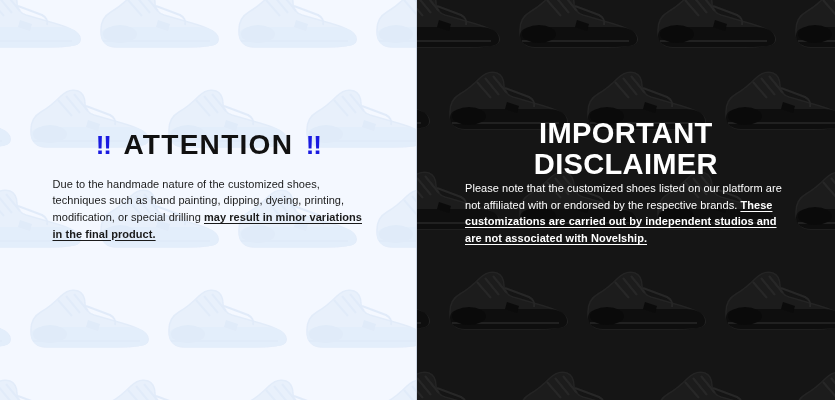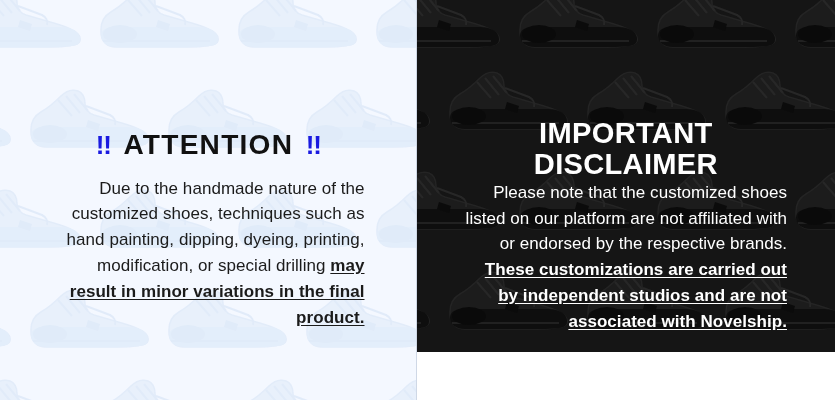--- a/index.html
+++ b/index.html
@@ -28,21 +28,21 @@
   }
   .panel-left .pattern {
     position:absolute; inset:0;
     opacity:1;
     pointer-events:none;
   }
 
   
   .panel-right {
     position:relative;
-    width:418px; height:352px;
+    width:418px; height:400px;
     background:#b91c1c;
     overflow:hidden;
     flex:0 0 418px;
   }
   .panel-right .pattern {
     position:absolute; inset:0;
     pointer-events:none;
   }
 
   
@@ -104,22 +104,22 @@
     font-size:30px;
     color:#ffffff;
     letter-spacing:0.3px;
     line-height:1.03;
     transform:scaleX(0.97);
   }
   .heading-right .line { display:block; }
 
   
   .body-text {
-    text-align:right;
-    font-size:17px;
+    text-align:left;
+    font-size:11px;
     line-height:1.52;
     font-weight:normal;
     letter-spacing:0.05px;
   }
   .body-left {
     color:#1b1b1b;
     width:312px;
     margin-top:16px;
   }
   .body-right {

